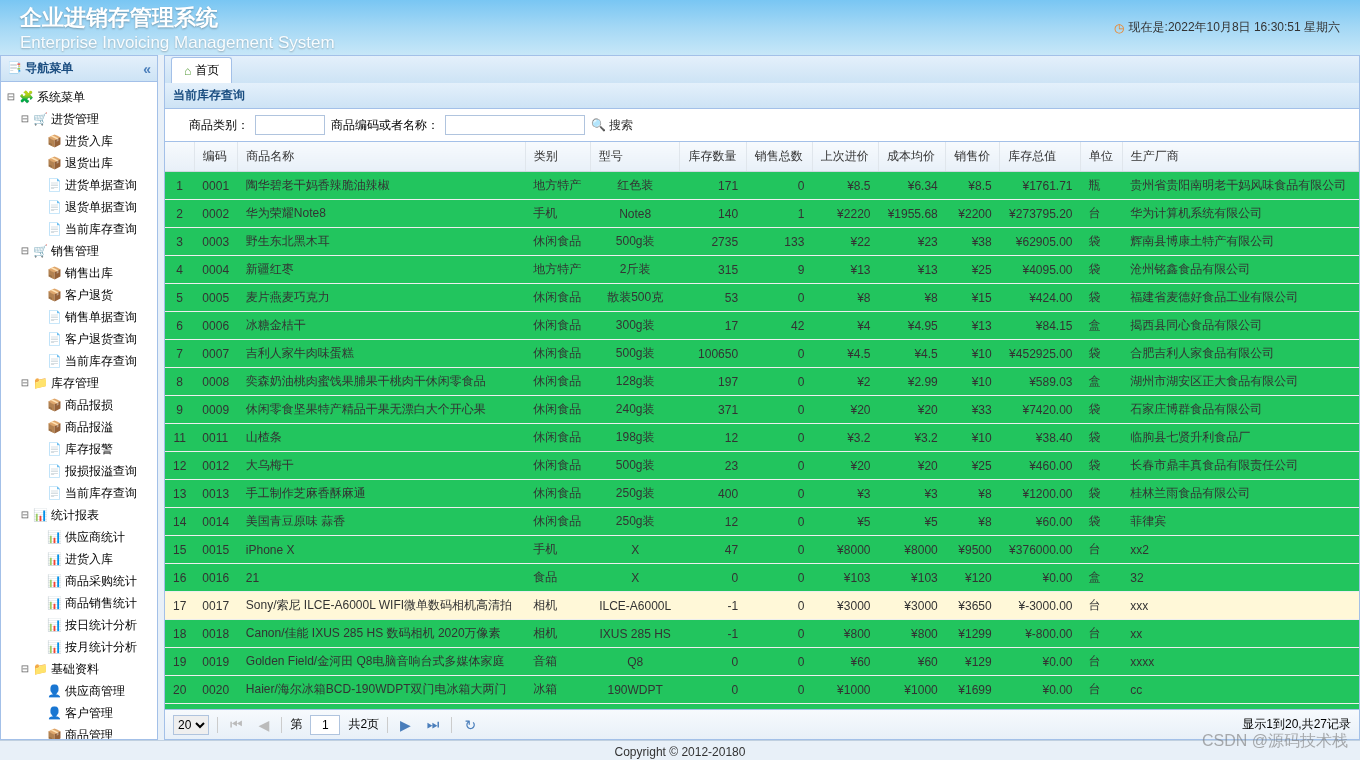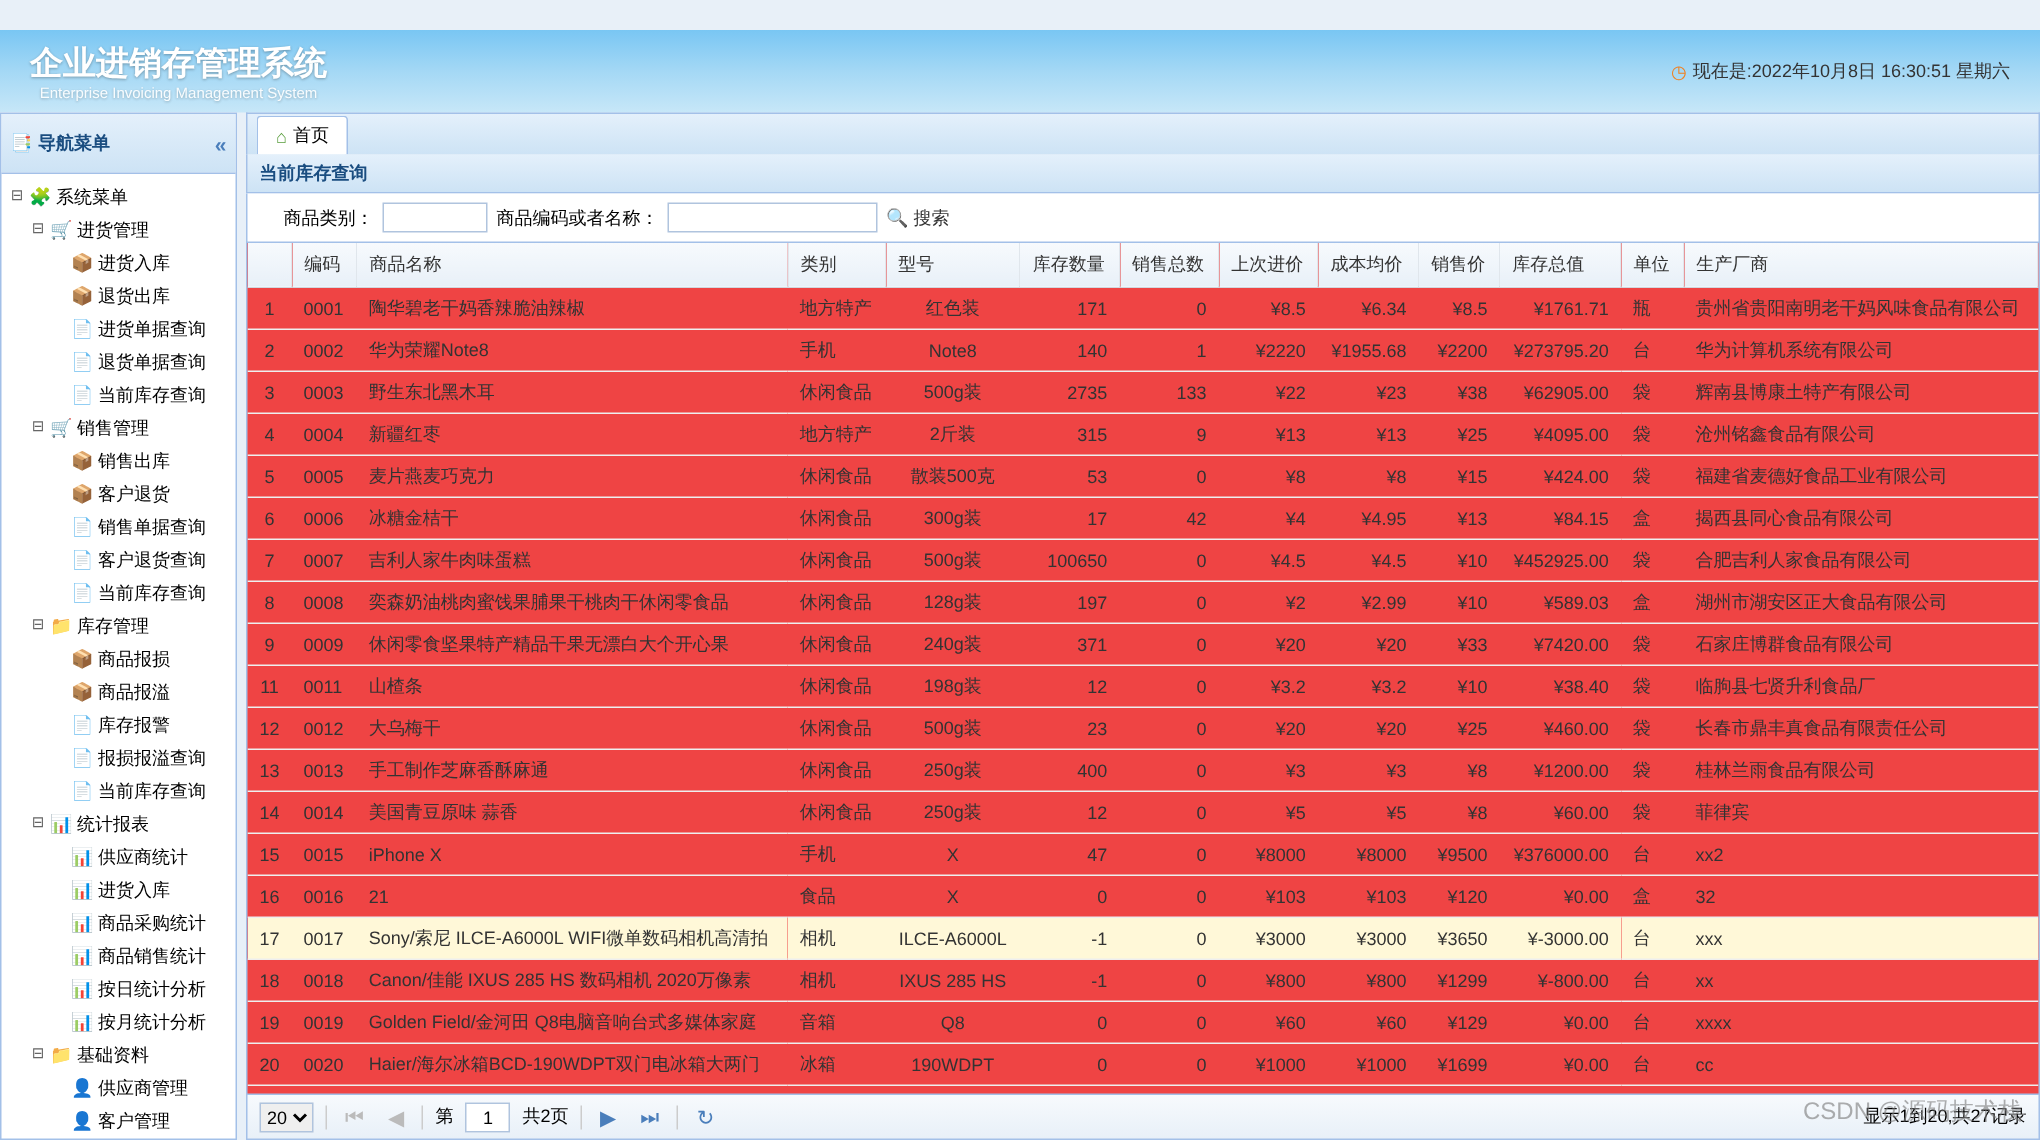--- a/index.html
+++ b/index.html
@@ -1,25 +1,25 @@
 <!DOCTYPE html>
 <html><head>
 <meta charset="utf-8">
 <style>
 * { margin: 0; padding: 0; box-sizing: border-box; font-family: "Microsoft YaHei", Arial, sans-serif; font-size: 12px; }
 body { background: #e8f0f8; overflow: hidden; }
-.header { height: 55px; background: linear-gradient(to bottom, #79c6f3, #a4d8f5, #c7e7f8); display: flex; justify-content: space-between; align-items: center; padding: 0 20px; margin-top: 20px; }
+.header { height: 55px; background: linear-gradient(to bottom, #79c6f3, #a4d8f5, #c7e7f8); display: flex; justify-content: space-between; align-items: center; padding: 0 20px; }
 .header-title { color: #fff; text-shadow: 0 1px 2px rgba(0,0,0,0.3); }
 .header-title h1 { font-size: 22px; font-weight: bold; }
-.header-title .sub { font-size: 10px; opacity: 0.9; text-align: center; }
+.header-title .sub { font-size: 17px; opacity: 0.9; }
 .header-time { color: #333; font-size: 12px; display: flex; align-items: center; gap: 4px; }
 .clock-icon { color: #f08020; }
 .main { display: flex; height: calc(100vh - 75px); }
 .sidebar { width: 158px; background: #fff; border: 1px solid #a3c0e8; display: flex; flex-direction: column; }
-.panel-head { background: linear-gradient(to bottom, #e4f0fb, #cde3f5); border-bottom: 1px solid #a3c0e8; height: 40px; display: flex; align-items: center; padding: 0 6px; color: #1a4d80; font-weight: bold; justify-content: space-between; }
+.panel-head { background: linear-gradient(to bottom, #e4f0fb, #cde3f5); border-bottom: 1px solid #a3c0e8; height: 26px; display: flex; align-items: center; padding: 0 6px; color: #1a4d80; font-weight: bold; justify-content: space-between; }
 .collapse-icon { color: #4a7ebb; cursor: pointer; font-size: 14px; }
 .tree { padding: 4px; overflow-y: auto; flex: 1; }
 .tree ul { list-style: none; }
 .tree li { line-height: 20px; white-space: nowrap; }
 .tree-node { display: flex; align-items: center; gap: 2px; cursor: pointer; padding: 1px 0; }
 .tree-toggle { width: 12px; text-align: center; color: #666; font-size: 10px; }
 .tree-icon { width: 16px; height: 16px; display: inline-flex; align-items: center; justify-content: center; font-size: 12px; }
 .ic-puzzle { color: #6eb53f; }
 .ic-cart { color: #5a9e3e; }
 .ic-box { color: #c98b3a; }
@@ -32,21 +32,21 @@
 .tree .lvl2 > ul { padding-left: 14px; }
 .content { flex: 1; display: flex; flex-direction: column; margin-left: 6px; }
 .tabs { height: 28px; background: linear-gradient(to bottom, #e4f0fb, #cde3f5); border: 1px solid #a3c0e8; border-bottom: none; display: flex; align-items: flex-end; padding: 0 6px; }
 .tab { background: #fff; border: 1px solid #a3c0e8; border-bottom: none; border-radius: 3px 3px 0 0; padding: 4px 12px; display: flex; align-items: center; gap: 4px; cursor: pointer; }
 .tab-icon { color: #5a9e3e; }
 .panel-sub { background: linear-gradient(to bottom, #e4f0fb, #cde3f5); border: 1px solid #a3c0e8; border-top: none; padding: 4px 8px; color: #1a4d80; font-weight: bold; }
 .toolbar { background: #fff; border: 1px solid #a3c0e8; border-top: none; padding: 6px 24px; display: flex; align-items: center; gap: 6px; }
 .toolbar input { border: 1px solid #b0c4de; height: 20px; padding: 0 4px; }
 .search-btn { display: flex; align-items: center; gap: 3px; cursor: pointer; color: #333; }
 .search-icon { color: #888; }
-.grid { flex: 1; background: #ef4444; border: 1px solid #a3c0e8; border-top: none; overflow: auto; }
+.grid { flex: 1; background: #22c55e; border: 1px solid #a3c0e8; border-top: none; overflow: auto; }
 .grid table { width: 100%; border-collapse: collapse; }
 .grid th { background: linear-gradient(to bottom, #f7fafd, #e8f0f8); border-bottom: 1px solid #d0d8e0; border-right: 1px solid #e0e6ec; padding: 6px 8px; text-align: left; font-weight: normal; color: #333; position: sticky; top: 0; }
 .grid td { border-bottom: 1px solid #eee; padding: 5px 8px; color: #333; white-space: nowrap; overflow: hidden; text-overflow: ellipsis; }
 .grid tr.selected td { background: #fff8d8; }
 .grid .num { text-align: right; }
 .grid .ctr { text-align: center; }
 .col-rownum { width: 28px; text-align: center; color: #888; }
 .pager { background: linear-gradient(to bottom, #f7fafd, #e8f0f8); border: 1px solid #a3c0e8; border-top: none; height: 30px; display: flex; align-items: center; padding: 0 8px; justify-content: space-between; }
 .pager-left { display: flex; align-items: center; gap: 8px; }
 .pager select { border: 1px solid #b0c4de; height: 20px; }

